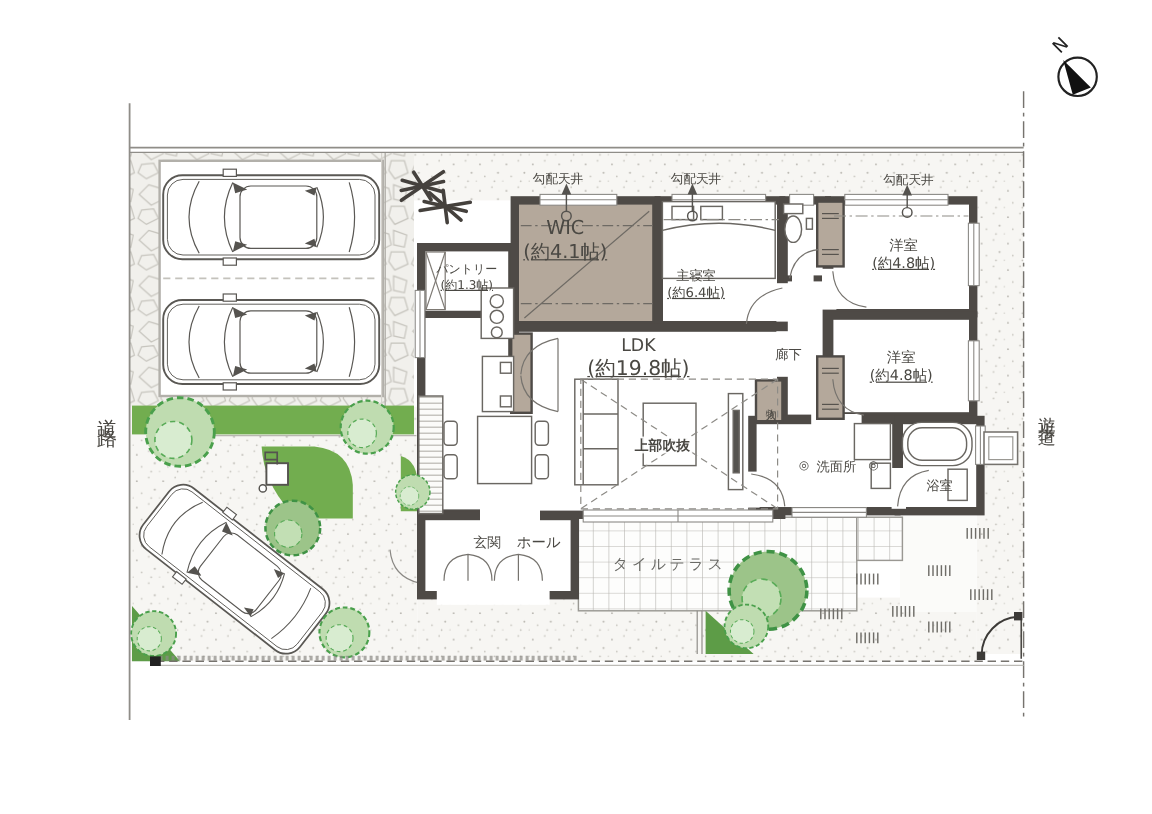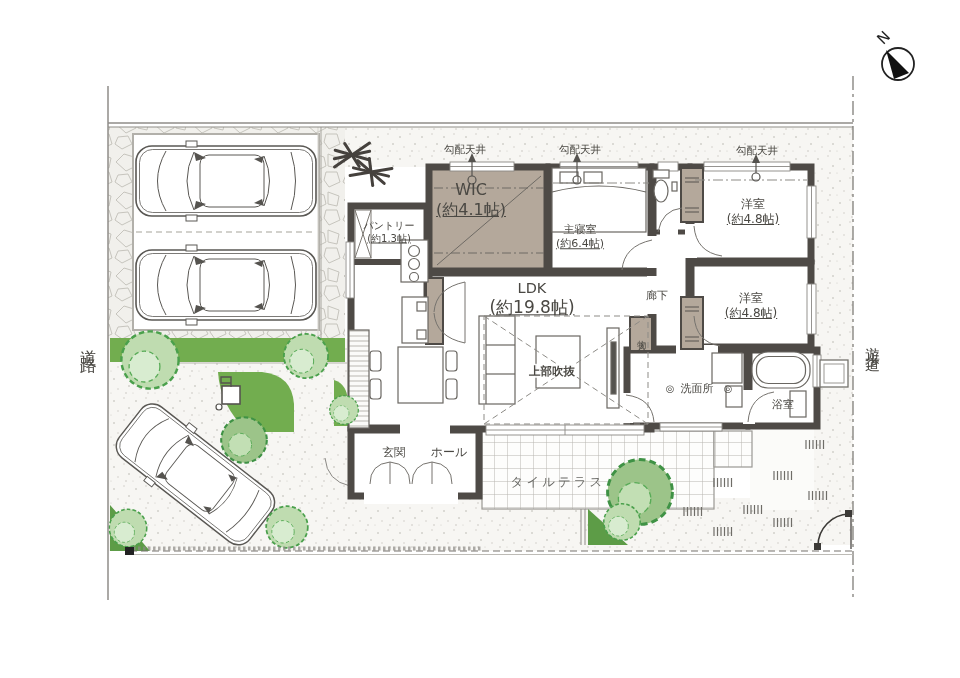--- a/index.html
+++ b/index.html
@@ -394,17 +394,17 @@
 </div>
 <div class="lbl whitebg" style="left:552px;top:371px;font-size:11.5px;">上部吹抜</div>
 <div class="lbl" style="left:657px;top:296px;font-size:11px;">廊下</div>
 <div class="lbl vert" style="left:641px;top:334px;font-size:9px;letter-spacing:1px;">物入</div>
 
 <div class="lbl" style="left:670px;top:389px;font-size:10px;">◎</div>
 <div class="lbl" style="left:697px;top:389px;font-size:11px;">洗面所</div>
 <div class="lbl" style="left:728px;top:389px;font-size:10px;">◎</div>
 
 <div class="lbl" style="left:783px;top:405px;font-size:11px;text-align:center;">浴室</div>
-<div class="lbl" style="left:394px;top:452px;font-size:11.5px;">玄関</div>
+<div class="lbl" style="left:406px;top:452px;font-size:11.5px;">玄関</div>
 <div class="lbl" style="left:449px;top:452px;font-size:12px;">ホール</div>
-<div class="lbl" style="left:558px;top:470px;font-size:12.5px;letter-spacing:3px;color:#6a6a66;margin-top:12px;">タイルテラス</div>
+<div class="lbl" style="left:558px;top:470px;font-size:12.5px;letter-spacing:3px;color:#6a6a66;">タイルテラス</div>
 
 </div>
 
 </body></html>

